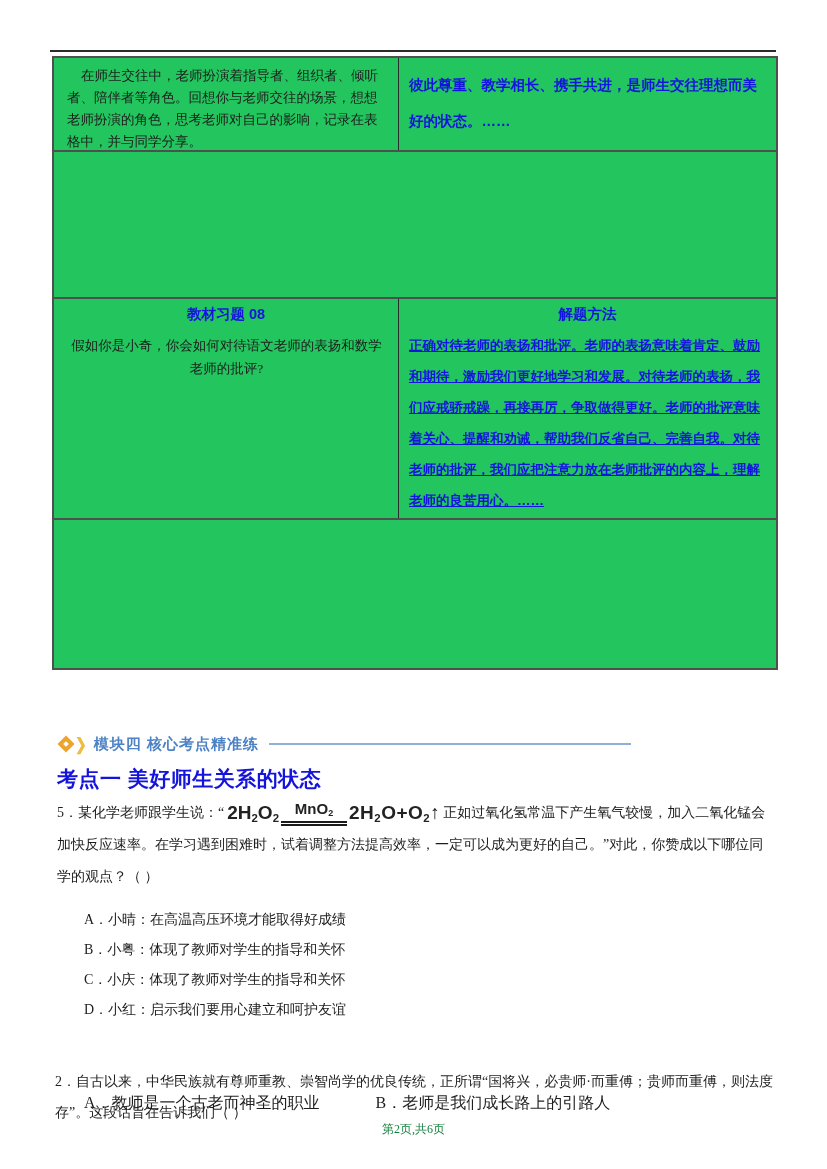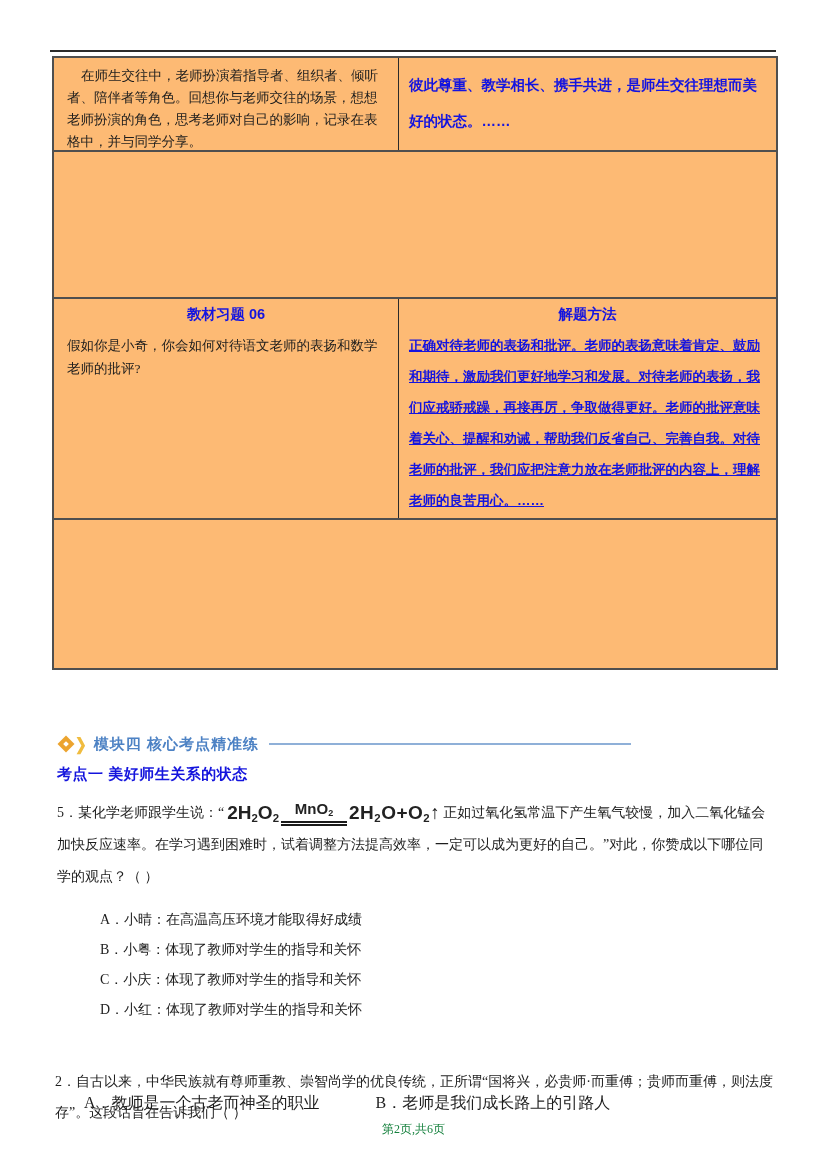--- a/index.html
+++ b/index.html
@@ -21,21 +21,21 @@
     width: 726px; height: 2px;
     background: #2b2b2b;
   }
 
   
   .tbl {
     position: absolute;
     left: 52px; top: 56px;
     width: 726px;
     border: 2px solid #4f4f4f;
-    background: #fdba74;
+    background: #22c55e;
   }
   .t-row { display: flex; border-bottom: 2px solid #4f4f4f; }
   .t-row.r1 { height: 94px; }
   .t-row.r2 { height: 147px; }
   .t-row.r3 { height: 221px; }
   .t-row.r4 { height: 148px; border-bottom: none; }
   .cell { overflow: hidden; }
   .cell.left  { width: 345px; border-right: 1px solid #2b2b2b; }
   .cell.right { flex: 1; }
 
@@ -58,21 +58,21 @@
     font-size: 14.5px; line-height: 20px;
   }
   .blue-body3 {
     margin: 0; padding: 6px 10px 0 10px;
     font-family: "Liberation Sans", sans-serif;
     font-weight: bold; color: #1414e0;
     font-size: 13.5px; line-height: 31px; text-decoration: underline;
   }
   .black-body3 {
     margin: 0; padding: 10px 12px 0 13px;
-    font-size: 13.5px; line-height: 23px; color: #1d1d1d;
+    font-size: 13.5px; line-height: 23px; color: #1d1d1d; text-align: center;
   }
 
   
   .module-header {
     position: absolute;
     left: 60px; top: 733px;
     display: flex; align-items: center;
     height: 22px;
   }
   .diamond-icon {
@@ -104,21 +104,21 @@
     margin-left: 10px;
     width: 362px; height: 2px;
     background: #8fb0d8;
   }
 
   .topic-title {
     position: absolute;
     left: 57px; top: 765px;
     font-family: "Liberation Sans", sans-serif;
     font-weight: bold; color: #1414dd;
-    font-size: 15px; letter-spacing: 0.5px;
+    font-size: 21px; letter-spacing: 0.5px;
   }
 
   
   .q1 {
     position: absolute;
     left: 57px; top: 797px;
     width: 717px;
     font-size: 14px; line-height: 32px; color: #1d1d1d;
   }
   .eq {
@@ -140,21 +140,21 @@
   .eq-cond .cond-label { font-size: 15px; line-height: 1; padding: 0 8px 3px 8px; text-align: right; }
   .eq-cond .dline {
     width: 100%; min-width: 66px; height: 5px;
     border-top: 2px solid #1a1a1a;
     border-bottom: 2px solid #1a1a1a;
   }
   .eq .arrow-part { letter-spacing: 0.5px; }
 
   .q1-options {
     position: absolute;
-    left: 100px; top: 905px;
+    left: 84px; top: 905px;
     font-size: 14px; color: #1d1d1d;
   }
   .q1-options .opt { height: 30px; line-height: 30px; }
 
   
   .q2 {
     position: absolute;
     left: 55px; top: 1066px;
     width: 720px;
     font-size: 14px; line-height: 31px; color: #1d1d1d;
@@ -188,21 +188,21 @@
       <div class="cell left">
         <p class="black-text indent">在师生交往中，老师扮演着指导者、组织者、倾听者、陪伴者等角色。回想你与老师交往的场景，想想老师扮演的角色，思考老师对自己的影响，记录在表格中，并与同学分享。</p>
       </div>
       <div class="cell right">
         <p class="blue-bold">彼此尊重、教学相长、携手共进，是师生交往理想而美好的状态。……</p>
       </div>
     </div>
     <div class="t-row r2"></div>
     <div class="t-row r3">
       <div class="cell left">
-        <div class="cell-hdr">教材习题 06</div>
+        <div class="cell-hdr">教材习题 08</div>
         <p class="black-body3">假如你是小奇，你会如何对待语文老师的表扬和数学老师的批评?</p>
       </div>
       <div class="cell right">
         <div class="cell-hdr">解题方法</div>
         <p class="blue-body3">正确对待老师的表扬和批评。老师的表扬意味着肯定、鼓励和期待，激励我们更好地学习和发展。对待老师的表扬，我们应戒骄戒躁，再接再厉，争取做得更好。老师的批评意味着关心、提醒和劝诫，帮助我们反省自己、完善自我。对待老师的批评，我们应把注意力放在老师批评的内容上，理解老师的良苦用心。……</p>
       </div>
     </div>
     <div class="t-row r4"></div>
   </div>
 
@@ -223,21 +223,21 @@
           <span class="dline"></span>
         </span>
         <span class="eq-part arrow-part">2H<sub>2</sub>O+O<sub>2</sub>↑</span>
       </span><span>正如过氧化氢常温下产生氧气较慢，加入二氧化锰会加快反应速率。在学习遇到困难时，试着调整方法提高效率，一定可以成为更好的自己。”对此，你赞成以下哪位同学的观点？（  ）</span>
   </div>
 
   <div class="q1-options">
     <div class="opt">A．小晴：在高温高压环境才能取得好成绩</div>
     <div class="opt">B．小粤：体现了教师对学生的指导和关怀</div>
     <div class="opt">C．小庆：体现了教师对学生的指导和关怀</div>
-    <div class="opt">D．小红：体现了教师对学生的指导和关怀</div>
+    <div class="opt">D．小红：启示我们要用心建立和呵护友谊</div>
   </div>
 
   <div class="q2">2．自古以来，中华民族就有尊师重教、崇智尚学的优良传统，正所谓“国将兴，必贵师·而重傅；贵师而重傅，则法度存”。这段话旨在告诉我们（  ）</div>
 
   <div class="q2-options">
     <span class="opt-a">A．教师是一个古老而神圣的职业</span>
     <span class="opt-b">B．老师是我们成长路上的引路人</span>
   </div>
 
   <div class="footer">第2页,共6页</div>

